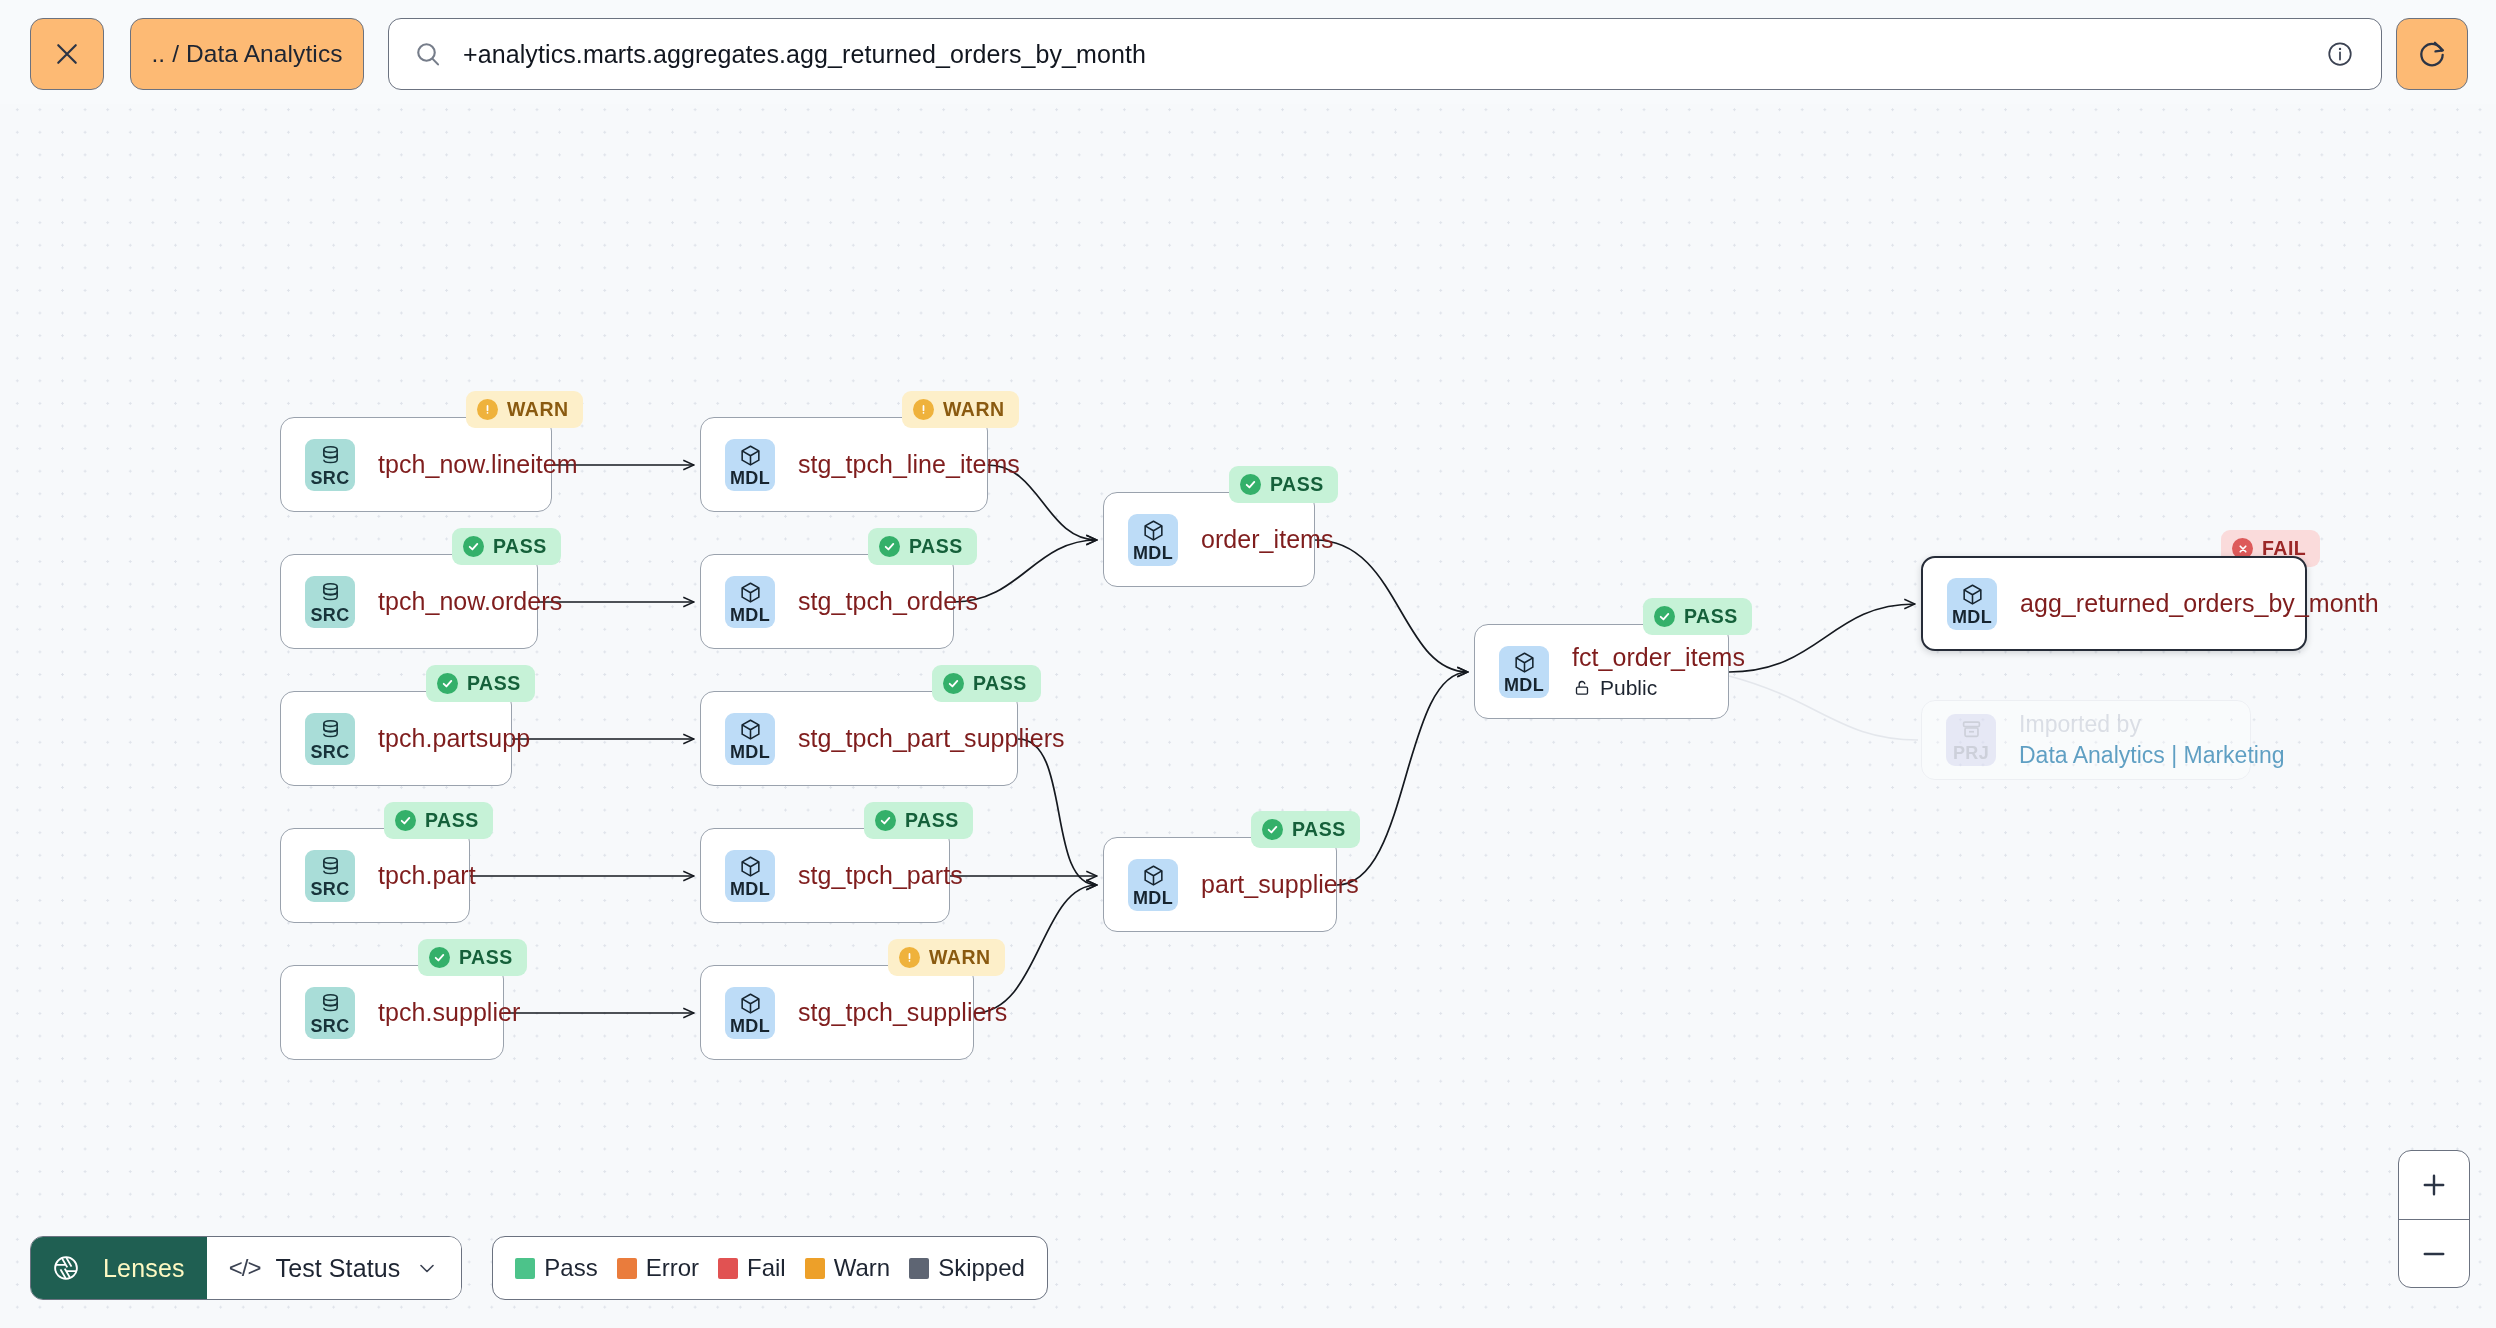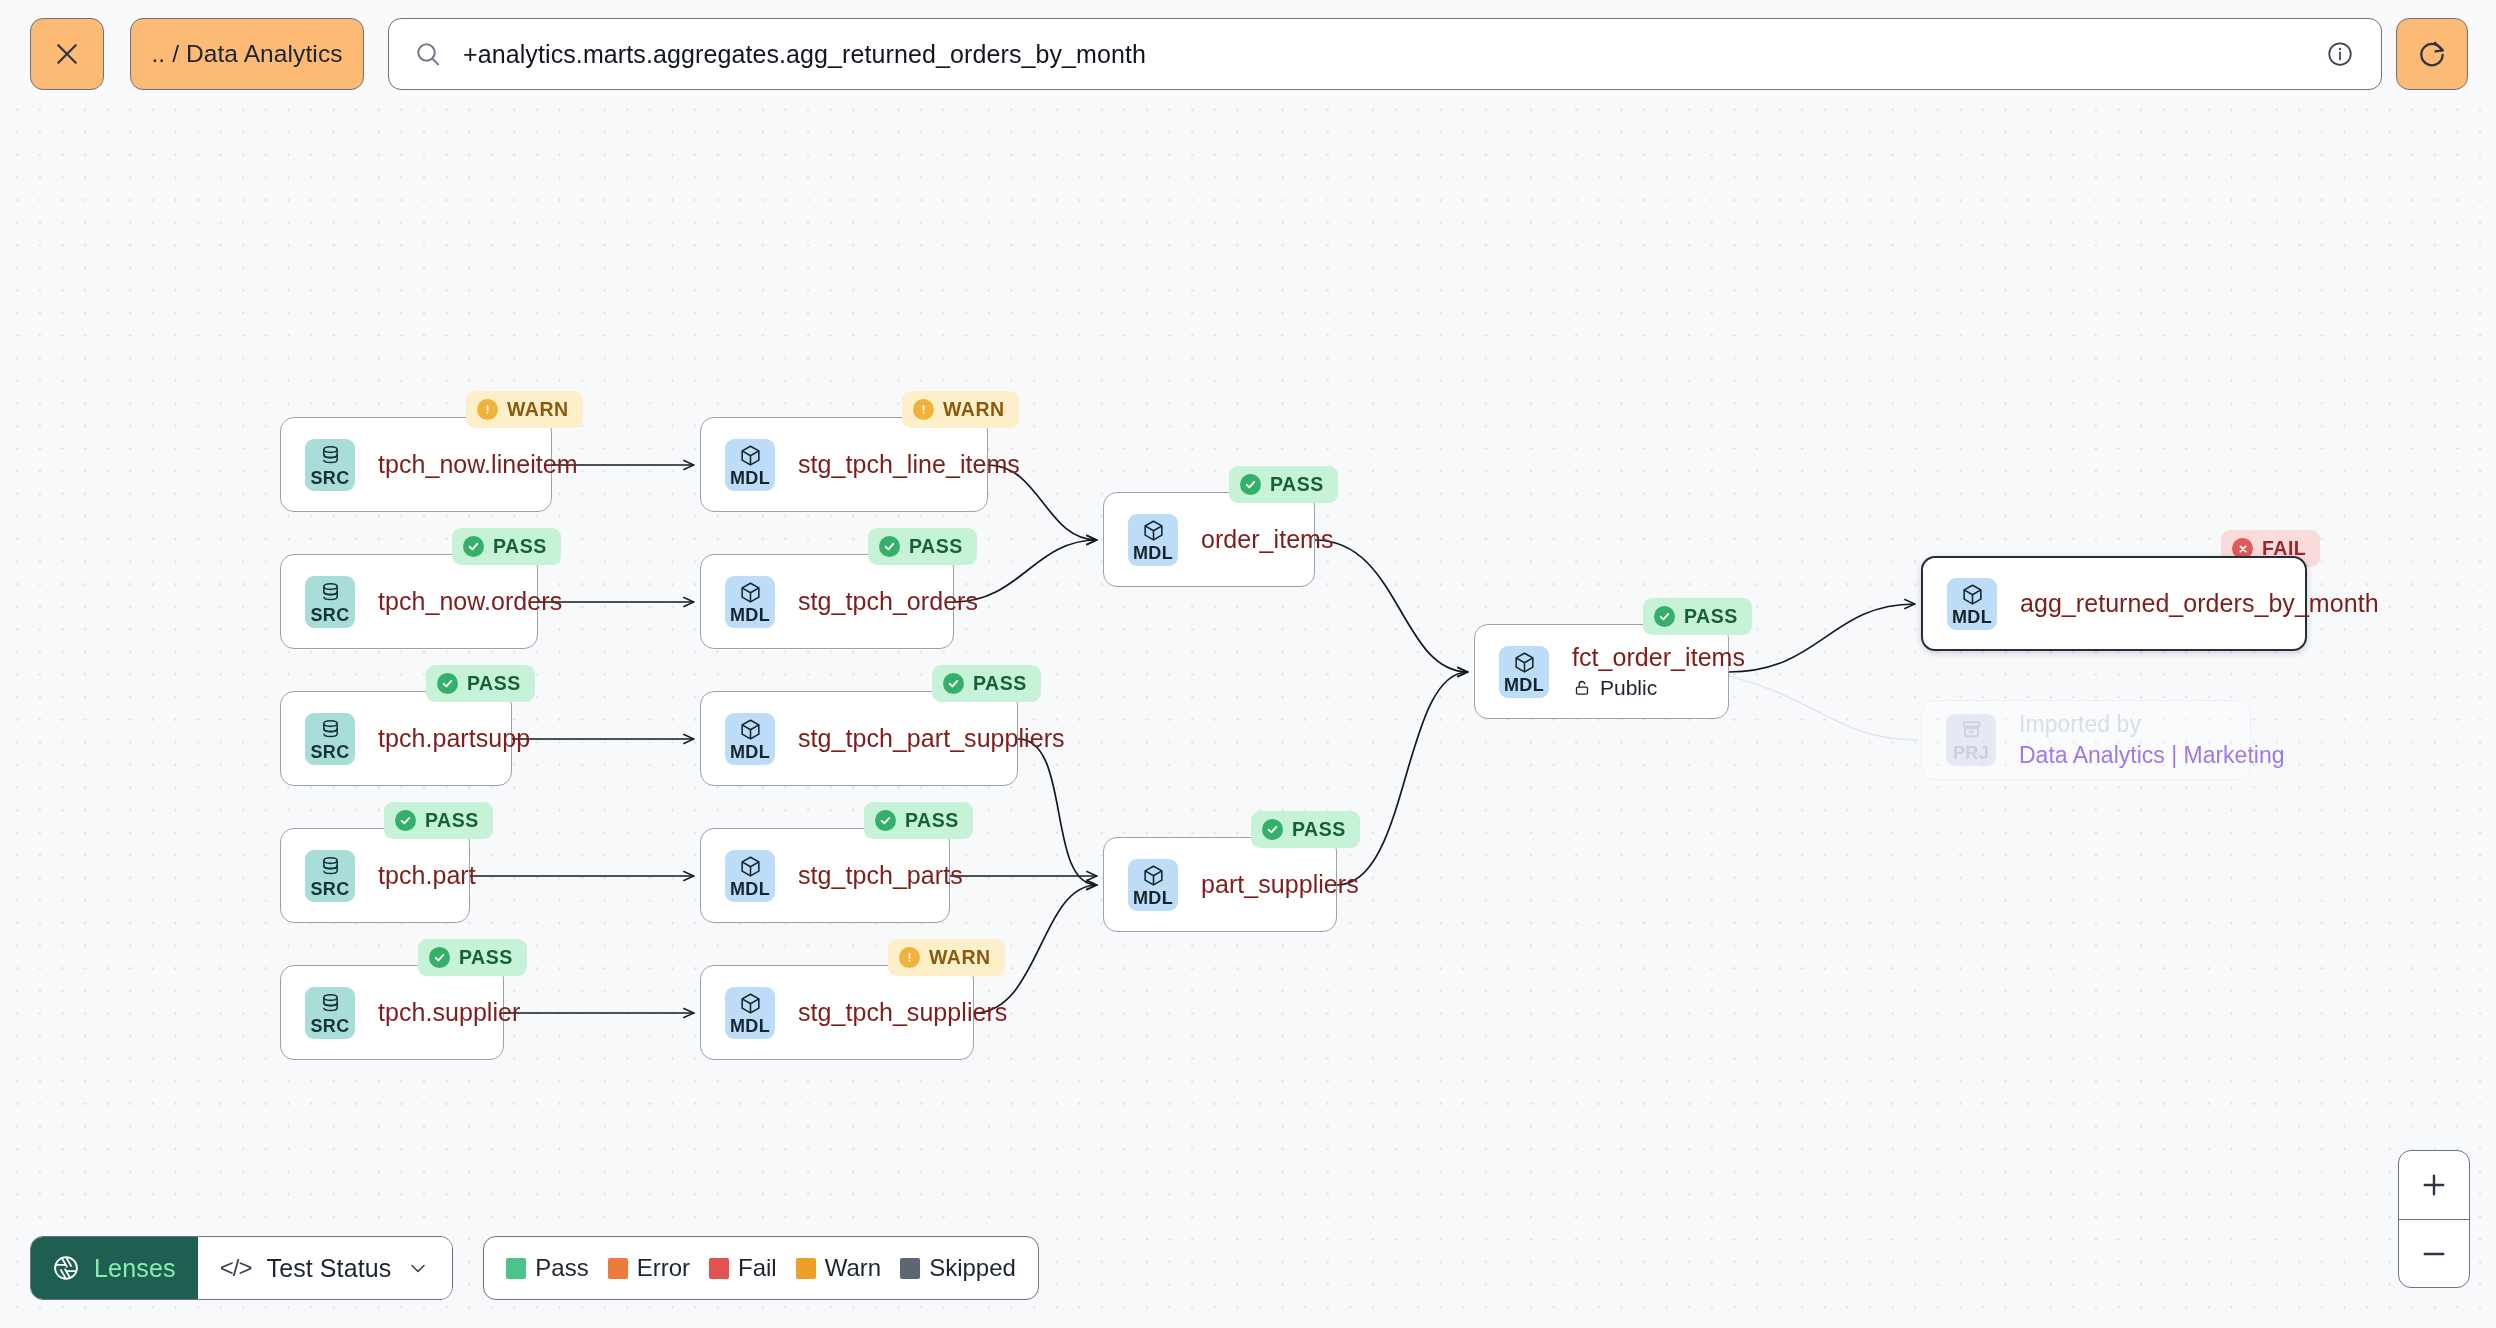--- a/index.html
+++ b/index.html
@@ -141,21 +141,21 @@
   }
   .node-sub {
     font-size: 21px;
     color: #1d2430;
     display: flex;
     align-items: center;
     gap: 8px;
     white-space: nowrap;
   }
   .ghost .node-title { color: #c9ced8; font-size: 23px; }
-  .ghost .node-sub   { color: #6d28d9; font-size: 23px; }
+  .ghost .node-sub   { color: #0369a1; font-size: 23px; }
 
   
   .pill {
     position: absolute;
     height: 37px;
     padding: 0 14px 0 11px;
     border-radius: 9px;
     display: flex;
     align-items: center;
     gap: 9px;
@@ -184,24 +184,24 @@
   .lens-group {
     display: flex;
     border-radius: 13px;
     overflow: hidden;
     border: 1.6px solid #6b7280;
     height: 64px;
     background: #fff;
   }
   #lenses-button {
     background: #1f5f52;
-    color: #86efac;
-    display: flex;
-    align-items: center;
-    gap: 13px;
+    color: #fef9c3;
+    display: flex;
+    align-items: center;
+    gap: 22px;
     padding: 0 22px 0 20px;
     font-size: 25px;
     letter-spacing: .2px;
   }
   #test-status-button {
     display: flex;
     align-items: center;
     gap: 15px;
     padding: 0 22px;
     font-size: 25px;

